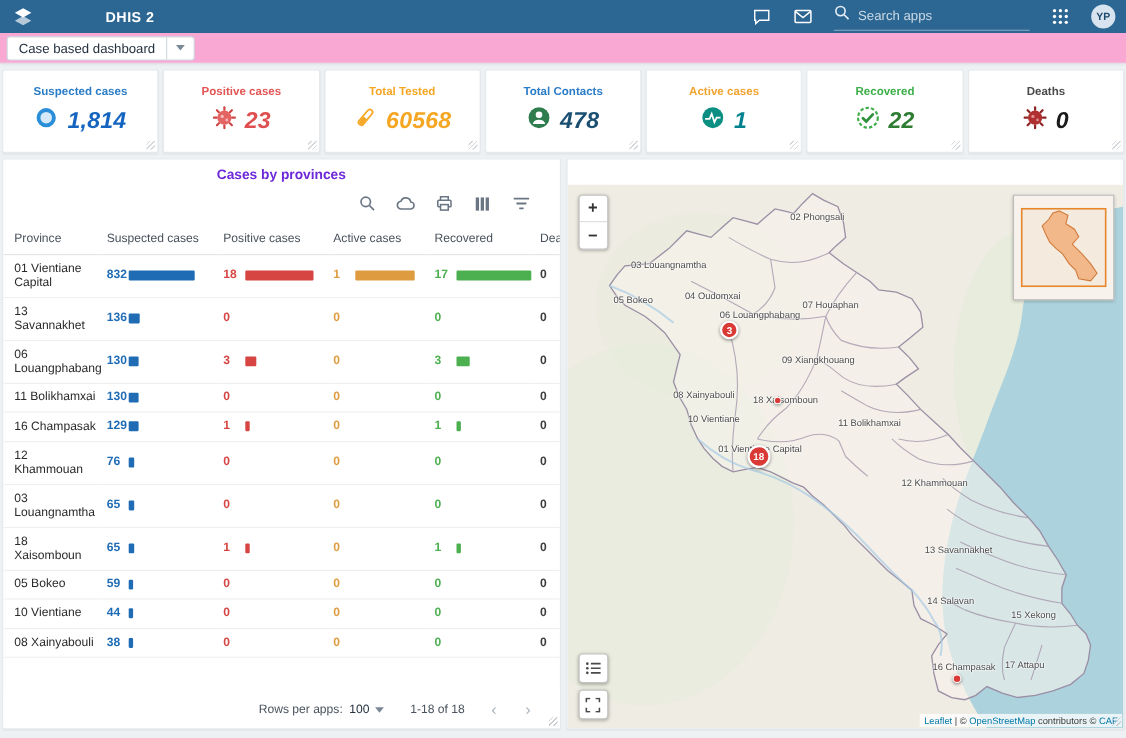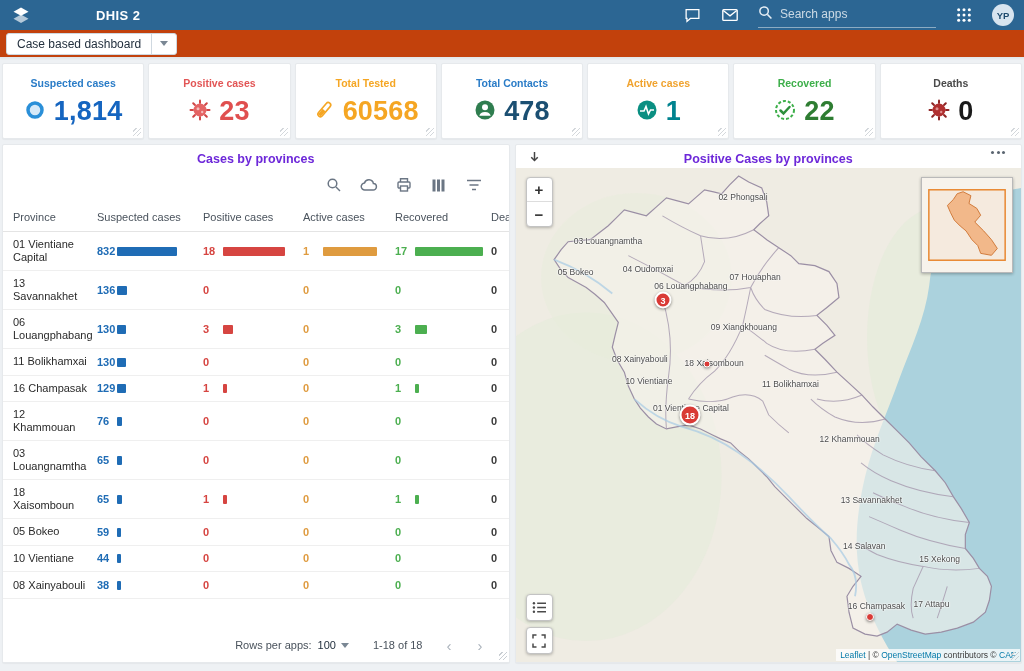--- a/index.html
+++ b/index.html
@@ -11,33 +11,33 @@
   .topbar-left { display:flex; align-items:center; }
   .logo-box { width:22px; height:22px; display:flex; align-items:center; justify-content:center; }
   .app-title { color:#fff; font-size:13px; font-weight:bold; letter-spacing:.4px; margin-left:64px;text-align:right; }
   .topbar-right { display:flex; align-items:center; gap:18px; }
   .tb-icon { width:20px; height:20px; display:flex; align-items:center; justify-content:center; cursor:pointer; }
   .search-box { display:flex; align-items:center; gap:7px; width:178px; border-bottom:1px solid rgba(255,255,255,.45); padding:2px 0 3px; }
   .search-text { color:rgba(255,255,255,.75); font-size:12px; }
   .avatar { width:22px; height:22px; border-radius:50%; background:#d7e4ef; color:#1e4a6d; font-size:9.5px; font-weight:bold; display:flex; align-items:center; justify-content:center; cursor:pointer; }
 
   
-  .dashboard-bar { height:28px; background:#c2410c; border-bottom:1px solid #e2e6ea; box-shadow:0 1px 2px rgba(0,0,0,.05); display:flex; align-items:center; padding:0 6px; }
+  .dashboard-bar { height:28px; background:#f9a8d4; border-bottom:1px solid #e2e6ea; box-shadow:0 1px 2px rgba(0,0,0,.05); display:flex; align-items:center; padding:0 6px; }
   .dashboard-select { height:22px; border:1px solid #cfd8e0; border-radius:3px; display:flex; align-items:stretch; font-size:12px; color:#23303e; background:#fff; cursor:pointer; }
   .ds-label { padding:3px 10px; }
   .ds-divider { width:1px; background:#cfd8e0; }
   .ds-caret { width:24px; display:flex; align-items:center; justify-content:center; }
   .caret-tri { width:0; height:0; border-left:4px solid transparent; border-right:4px solid transparent; border-top:5px solid #7a8794; }
 
   
   .stat-row { display:flex; gap:4px; margin:5px 2px 0; height:76px; }
   .stat-card { flex:1; background:#fff; border:1px solid #e6e9ec; border-radius:2px; box-shadow:0 1px 1px rgba(0,0,0,.04); position:relative; display:flex; flex-direction:column; align-items:center; padding-top:13px; gap:7px; }
   .stat-label { font-size:10.5px; font-weight:bold; }
   .stat-main { display:flex; align-items:center; gap:8px; }
-  .stat-value { font-size:27px; font-weight:bold; letter-spacing:.2px; }
+  .stat-value { font-size:21px; font-weight:bold; letter-spacing:.2px;font-style:italic; }
   .resize-corner { position:absolute; right:2px; bottom:2px; width:8px; height:8px; background:repeating-linear-gradient(135deg, transparent 0 2px, #c9ced3 2px 3px); opacity:.8; }
 
   
   .panels { display:flex; gap:5px; margin:5px 2px 2px; height:519px; }
   .panel { flex:1; background:#fff; border:1px solid #e6e9ec; border-radius:2px; box-shadow:0 1px 1px rgba(0,0,0,.04); position:relative; overflow:hidden; }
   .panel-title { text-align:center; font-size:12.5px; font-weight:bold; color:#6d28d9; padding-top:7px; }
 
   
   .table-toolbar { display:flex; justify-content:flex-end; align-items:center; gap:17px; padding:10px 26px 4px 0; }
   .tool-icon { width:18px; height:18px; display:flex; align-items:center; justify-content:center; cursor:pointer; }
@@ -426,34 +426,20 @@
       <span>1-18 of 18</span>
       <span class="page-chevrons">
         <span class="page-chev">‹</span>
         <span class="page-chev">›</span>
       </span>
     </div>
     <span class="panel-resize"></span>
   </section>
 
   <section class="panel">
-    <div class="map-header">
-      <span class="map-dl">
-        <svg width="13" height="13" viewBox="0 0 14 14" fill="none" stroke="#444" stroke-width="1.6">
-            <path d="M7 1 v9"></path>
-            <path d="M3.5 6.8 L7 10.3 L10.5 6.8"></path>
-          </svg>
-      </span>
-      <div class="panel-title">Positive Cases by provinces</div>
-      <span class="map-more">
-          <i></i>
-          <i></i>
-          <i></i>
-        </span>
-    </div>
 
     <div class="map-canvas">
       <svg class="map-base" viewBox="0 0 504 496" preserveAspectRatio="none">
         <rect width="504" height="496" fill="#efece3"></rect>
         <ellipse cx="70" cy="310" rx="135" ry="165" fill="#e3ecda" opacity="0.5"></ellipse>
         <ellipse cx="120" cy="110" rx="95" ry="85" fill="#e6edda" opacity="0.4"></ellipse>
         <ellipse cx="420" cy="170" rx="70" ry="130" fill="#e2ebd7" opacity="0.5"></ellipse>
         <path d="M504,20 L452,30 C430,55 415,85 412,118 C408,150 394,180 382,212 C370,246 356,276 348,310 C340,345 336,380 344,416 C352,450 368,478 380,496 L504,496 Z" fill="#abd2dd"></path>
         <path d="M222,8 L232,14 L245,20 L250,34 L252,48 L243,56 L237,62 L250,72 L262,80 L274,88 L282,96 L298,98 L312,104 L320,116 L322,130 L310,140 L300,148 L310,158 L318,168 L306,176 L298,182 L308,192 L320,205 L332,216 L345,228 L356,240 L368,252 L380,264 L392,276 L404,290 L418,304 L428,316 L436,330 L444,342 L452,356 L448,368 L448,382 L456,392 L462,402 L470,410 L474,420 L472,434 L468,446 L456,456 L440,462 L424,466 L408,468 L394,464 L380,458 L370,466 L360,470 L348,468 L336,462 L332,446 L330,430 L336,420 L344,410 L332,402 L320,396 L314,384 L312,370 L300,360 L290,352 L278,340 L268,330 L258,320 L250,310 L240,300 L232,292 L222,284 L214,276 L204,272 L196,268 L184,262 L172,258 L160,260 L150,262 L140,257 L132,250 L124,241 L118,232 L112,219 L108,205 L101,193 L96,180 L99,167 L102,155 L95,145 L88,135 L79,127 L70,120 L61,115 L52,110 L44,101 L38,92 L45,82 L52,74 L63,73 L74,72 L83,65 L92,58 L100,50 L108,42 L119,45 L130,48 L140,39 L150,30 L161,33 L172,36 L180,29 L188,22 L197,24 L205,26 L213,17 Z" fill="#f6f3ec" fill-opacity="0.6" stroke="#9b8fa5" stroke-width="1.2"></path>
         <path d="M237,62 Q210,76 184,68 Q166,60 146,48 M184,68 L188,94 Q182,110 168,118 M112,88 Q140,102 168,118 M262,80 Q244,100 234,120 M168,118 Q202,126 234,120 M300,148 Q272,152 248,142 Q238,132 234,120 M146,132 Q158,170 152,210 Q148,240 150,262 M298,182 Q268,188 250,176 Q238,166 226,158 M234,120 Q230,140 226,158 M226,158 Q214,188 198,204 Q182,216 172,232 M320,205 Q292,212 272,202 Q258,194 248,188 M172,232 Q198,238 216,230 Q234,224 246,234 L252,248 Q262,258 272,266 M345,228 Q322,238 300,232 M368,252 Q342,260 318,250 Q304,242 294,232 M418,304 Q390,300 366,288 Q350,278 340,268 M436,330 Q402,326 374,314 Q356,306 344,296 M452,356 Q416,352 388,340 Q368,332 356,326 M448,382 Q412,376 384,364 Q366,356 352,350 M462,402 Q432,406 406,400 L396,422 Q392,440 396,452 M406,400 Q380,396 360,388 Q348,382 340,376 M430,420 Q424,440 420,452" fill="none" stroke="#a89cb0" stroke-width="1" opacity="0.85"></path>

